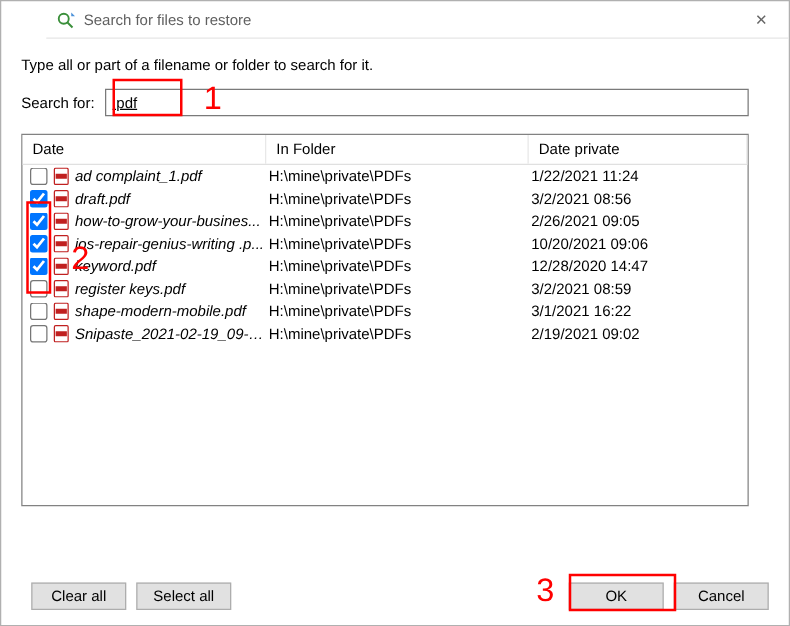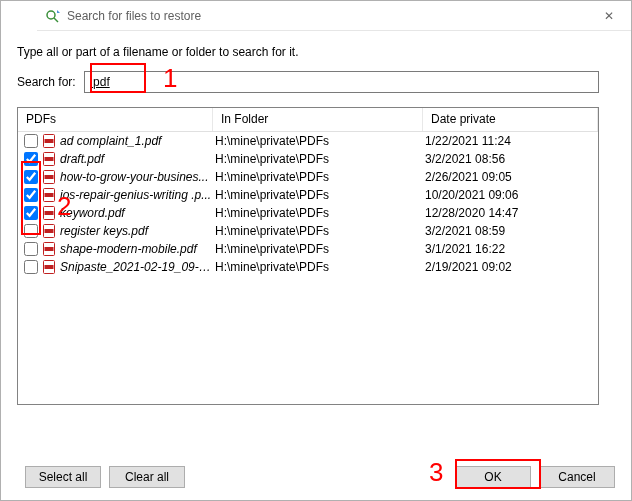--- a/index.html
+++ b/index.html
@@ -60,21 +60,21 @@
 
     <div class="instr">Type all or part of a filename or folder to search for it.</div>
 
     <div class="searchrow">
       <label>Search for:</label>
       <input type="text" value=".pdf" style="">
     </div>
 
     <div class="listbox">
       <div class="lhdr">
-        <div class="col col-name">PDFs</div>
+        <div class="col col-name">Date</div>
         <div class="col col-folder">In Folder</div>
         <div class="col col-date">Date private</div>
       </div>
       <div class="rows" id="rows">
           <div class="row">
             <input type="checkbox" class="ck" style="">
             <span class="fi">
               <svg width="14" height="14" viewBox="0 0 14 14">
   <rect x="1.5" y="0.5" width="11" height="13" rx="1" fill="#fff" stroke="#c02020"></rect>
   <rect x="2.5" y="5" width="9" height="4" fill="#c02020"></rect>
@@ -167,22 +167,22 @@
             <span class="nm">Snipaste_2021-02-19_09-02...</span>
             <span class="fd">H:\mine\private\PDFs</span>
             <span class="dt">2/19/2021 09:02</span>
           </div>
         </div>
     </div>
 
   </div>
 
   <div class="footer">
+    <button class="btn" style="margin-left:8px">Clear all</button>
     <button class="btn">Select all</button>
-    <button class="btn" style="margin-left:8px">Clear all</button>
     <div class="spacer"></div>
     <button class="btn">OK</button>
     <button class="btn">Cancel</button>
   </div>
 
   <div class="ann ann-box" style="left:89px; top:62px; width:56px; height:30px;"></div>
   <div class="ann ann-num" style="left:162px; top:62px;">1</div>
   <div class="ann ann-box" style="left:20px; top:160px; width:20px; height:74px;"></div>
   <div class="ann ann-num" style="left:56px; top:190px;">2</div>
   <div class="ann ann-box" style="left:454px; top:458px; width:86px; height:30px;"></div>

